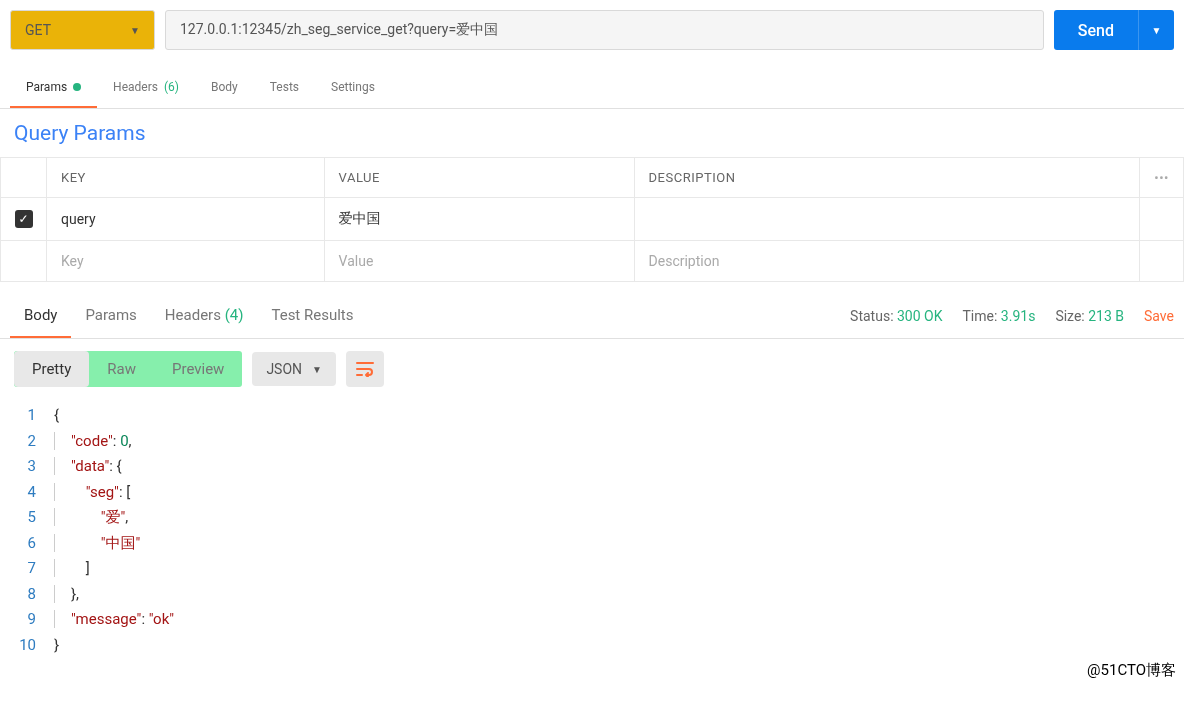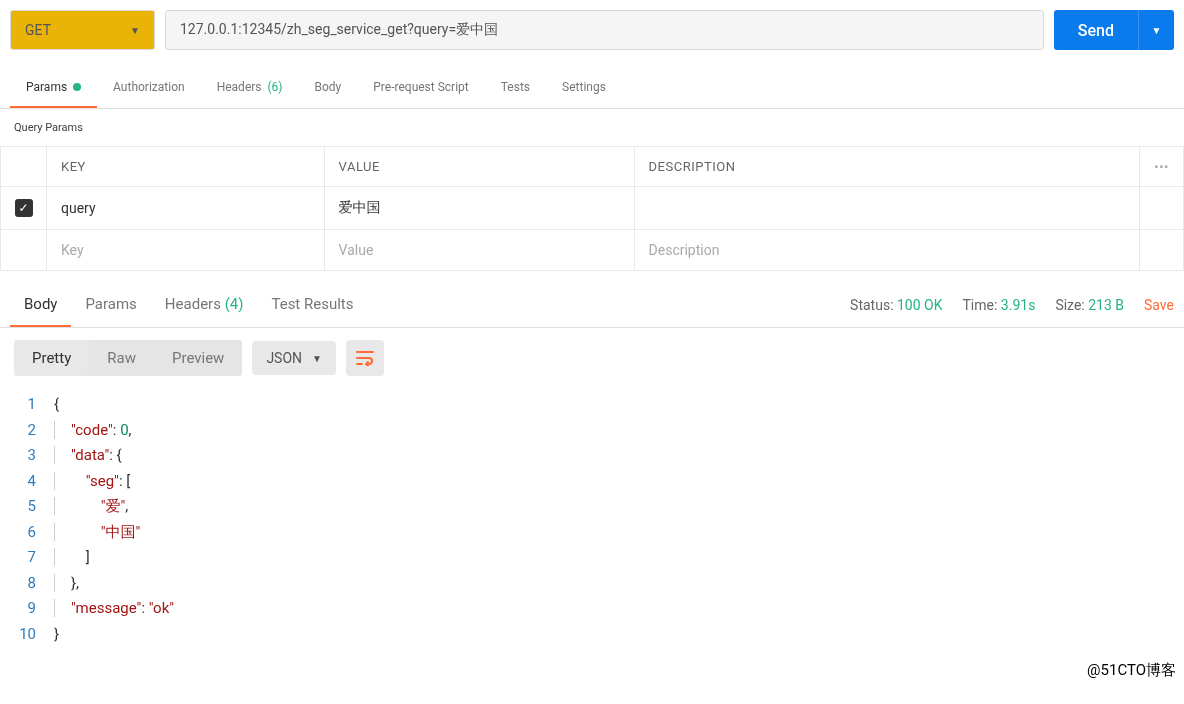--- a/index.html
+++ b/index.html
@@ -8,36 +8,36 @@
 .method-select { width: 145px; height: 40px; border: 1px solid #d9d9d9; background: #eab308; border-radius: 3px; display: flex; align-items: center; padding: 0 14px; justify-content: space-between; color: #555; cursor: pointer; }
 .url-input { flex: 1; height: 40px; border: 1px solid #d9d9d9; background: #f5f5f5; border-radius: 3px; padding: 0 14px; display: flex; align-items: center; color: #555; }
 .send-group { display: flex; }
 .send-btn { background: #097bed; color: #fff; border: none; height: 40px; padding: 8px 24px; border-radius: 3px 0 0 3px; font-size: 16px; font-weight: 500; cursor: pointer; }
 .send-dropdown { background: #097bed; color: #fff; border: none; border-left: 1px solid rgba(255,255,255,0.2); height: 40px; width: 36px; border-radius: 0 3px 3px 0; cursor: pointer; display: flex; align-items: center; justify-content: center; }
 .tabs { display: flex; border-bottom: 1px solid #e0e0e0; padding: 0 10px; gap: 0; margin-top: 8px; }
 .tab { padding: 12px 16px; cursor: pointer; color: #777; font-size: 12px; display: flex; align-items: center; gap: 6px; border-bottom: 2px solid transparent; }
 .tab.active { color: #333; border-bottom: 2px solid #ff6c37; }
 .dot { width: 8px; height: 8px; border-radius: 50%; background: #26b47f; display: inline-block; }
 .count { color: #26b47f; }
-.section-title { padding: 12px 14px; color: #404040; font-size: 11px; }
+.section-title { padding: 12px 14px; color: #3b82f6; font-size: 21px; }
 .table { width: 100%; border-collapse: collapse; }
 .table th, .table td { border: 1px solid #e8e8e8; padding: 12px 14px; text-align: left; font-weight: normal; }
 .table th { color: #666; font-size: 13px; letter-spacing: 0.5px; }
 .table .checkbox-col { width: 46px; text-align: center; padding: 4px; }
 .checkbox { width: 18px; height: 18px; background: #333; border-radius: 3px; display: inline-flex; align-items: center; justify-content: center; color: #fff; font-size: 12px; }
 .placeholder { color: #aaa; }
 .response-bar { display: flex; justify-content: space-between; align-items: center; border-bottom: 1px solid #e0e0e0; padding: 0 10px; margin-top: 12px; }
 .response-tabs { display: flex; }
 .rtab { padding: 12px 14px; cursor: pointer; color: #777; font-size: 15px; border-bottom: 2px solid transparent; }
 .rtab.active { color: #333; border-bottom: 2px solid #ff6c37; }
 .response-meta { display: flex; gap: 20px; align-items: center; font-size: 14px; color: #666; }
 .meta-val { color: #26b47f; }
 .save-link { color: #ff6c37; cursor: pointer; }
 .view-bar { display: flex; gap: 10px; padding: 12px 14px; align-items: center; }
-.view-tabs { display: flex; background: #e5e5e5; border-radius: 3px; overflow: hidden; }
+.view-tabs { display: flex; background: #86efac; border-radius: 3px; overflow: hidden; }
 .vtab { padding: 9px 18px; cursor: pointer; color: #777; font-size: 15px; }
 .vtab.active { background: #e8e8e8; color: #333; border-radius: 4px; }
 .format-select { padding: 9px 14px; background: #e8e8e8; border-radius: 4px; color: #555; display: flex; align-items: center; gap: 10px; cursor: pointer; }
 .wrap-btn { width: 38px; height: 36px; background: #e8e8e8; border-radius: 4px; display: flex; align-items: center; justify-content: center; cursor: pointer; }
 .code { font-family: Consolas, Monaco, monospace; font-size: 15px; line-height: 1.7; padding: 4px 14px 20px; }
 .code-line { display: flex; }
 .line-num { width: 40px; text-align: right; padding-right: 18px; color: #2e7cc0; user-select: none; }
 .line-content { white-space: pre; }
 .indent-guide { border-left: 1px solid #ccc; padding-left: 1px; }
 .key { color: #a31515; }
@@ -63,27 +63,25 @@
         <span class="caret">▼</span>
       </button>
   </div>
 </div>
 
 <div class="tabs">
   <div class="tab active">
     <span>Params</span>
     <span class="dot"></span>
   </div>
-  <div class="tab">Authorization</div>
   <div class="tab">
     <span>Headers</span>
     <span class="count">(6)</span>
   </div>
   <div class="tab">Body</div>
-  <div class="tab">Pre-request Script</div>
   <div class="tab">Tests</div>
   <div class="tab">Settings</div>
 </div>
 
 <div class="section-title">Query Params</div>
 
 <table class="table">
   <thead>
     <tr>
       <th class="checkbox-col"></th>
@@ -115,21 +113,21 @@
   <div class="response-tabs">
     <div class="rtab active">Body</div>
     <div class="rtab">Params</div>
     <div class="rtab">
       <span>Headers</span>
       <span class="count">(4)</span>
     </div>
     <div class="rtab">Test Results</div>
   </div>
   <div class="response-meta">
-    <span><span>Status:</span> <span class="meta-val">100 OK</span></span>
+    <span><span>Status:</span> <span class="meta-val">300 OK</span></span>
     <span><span>Time:</span> <span class="meta-val">3.91s</span></span>
     <span><span>Size:</span> <span class="meta-val">213 B</span></span>
     <span class="save-link">Save</span>
   </div>
 </div>
 
 <div class="view-bar">
   <div class="view-tabs">
     <div class="vtab active">Pretty</div>
     <div class="vtab">Raw</div>

